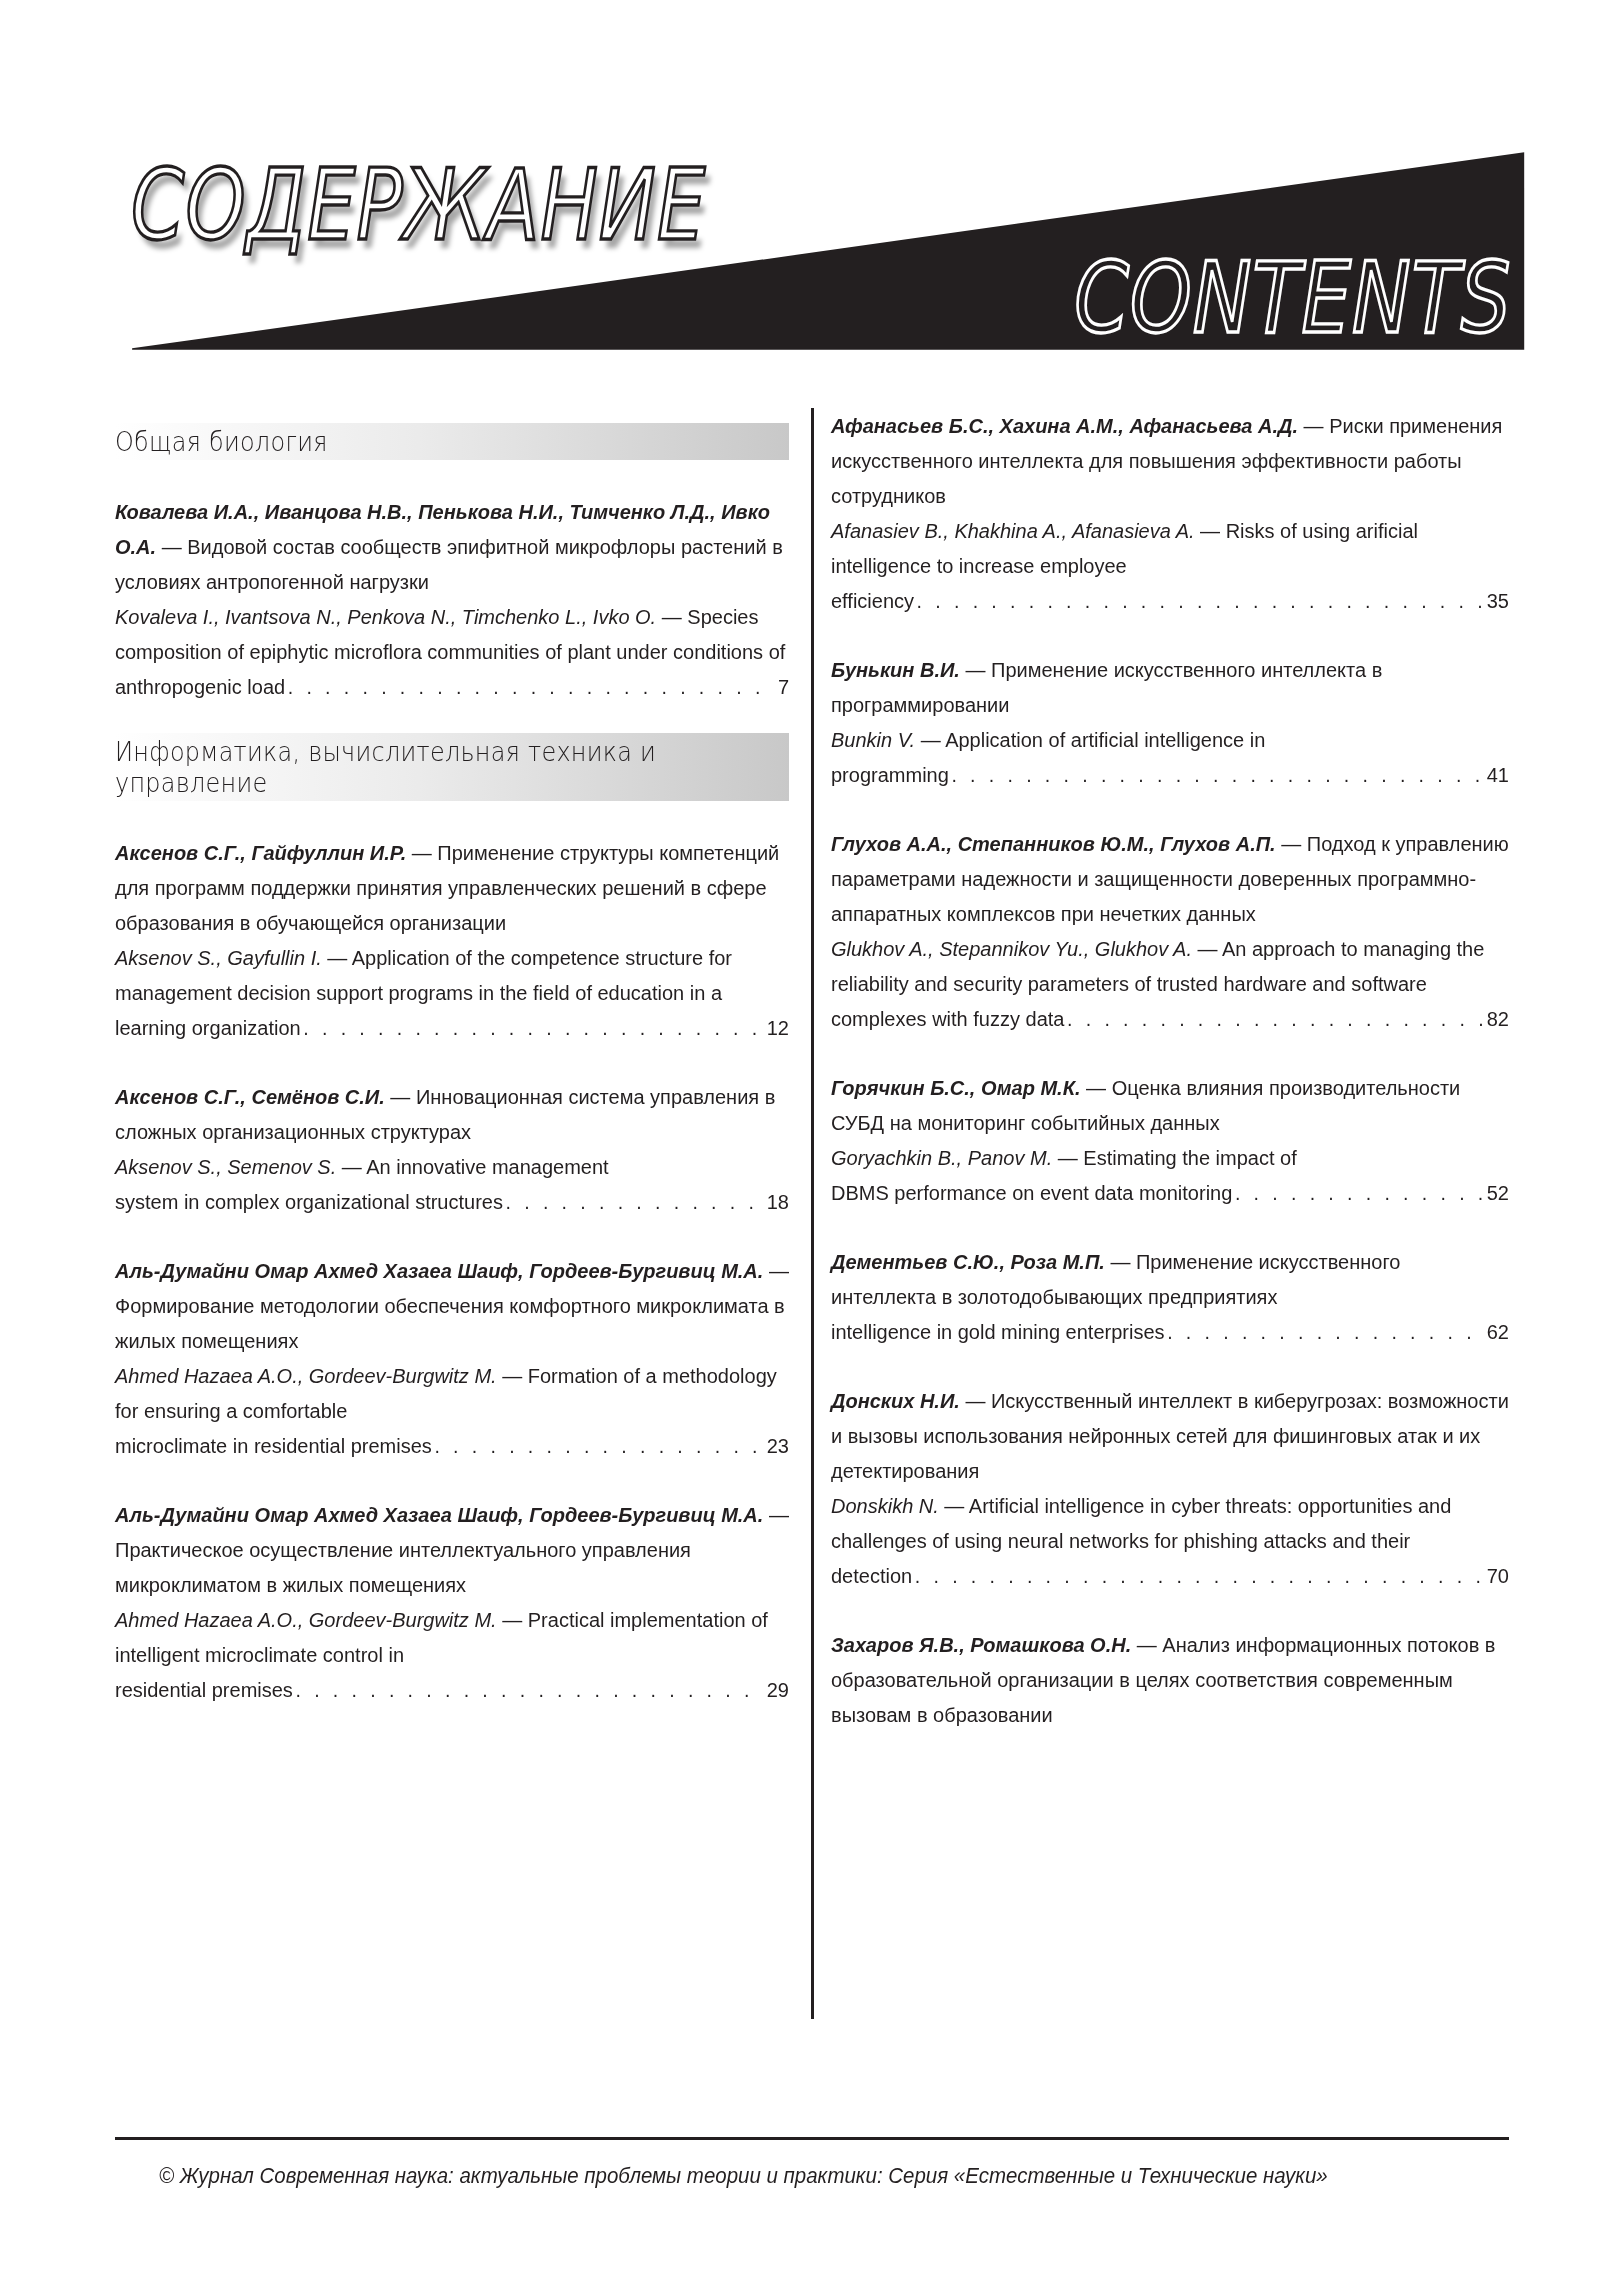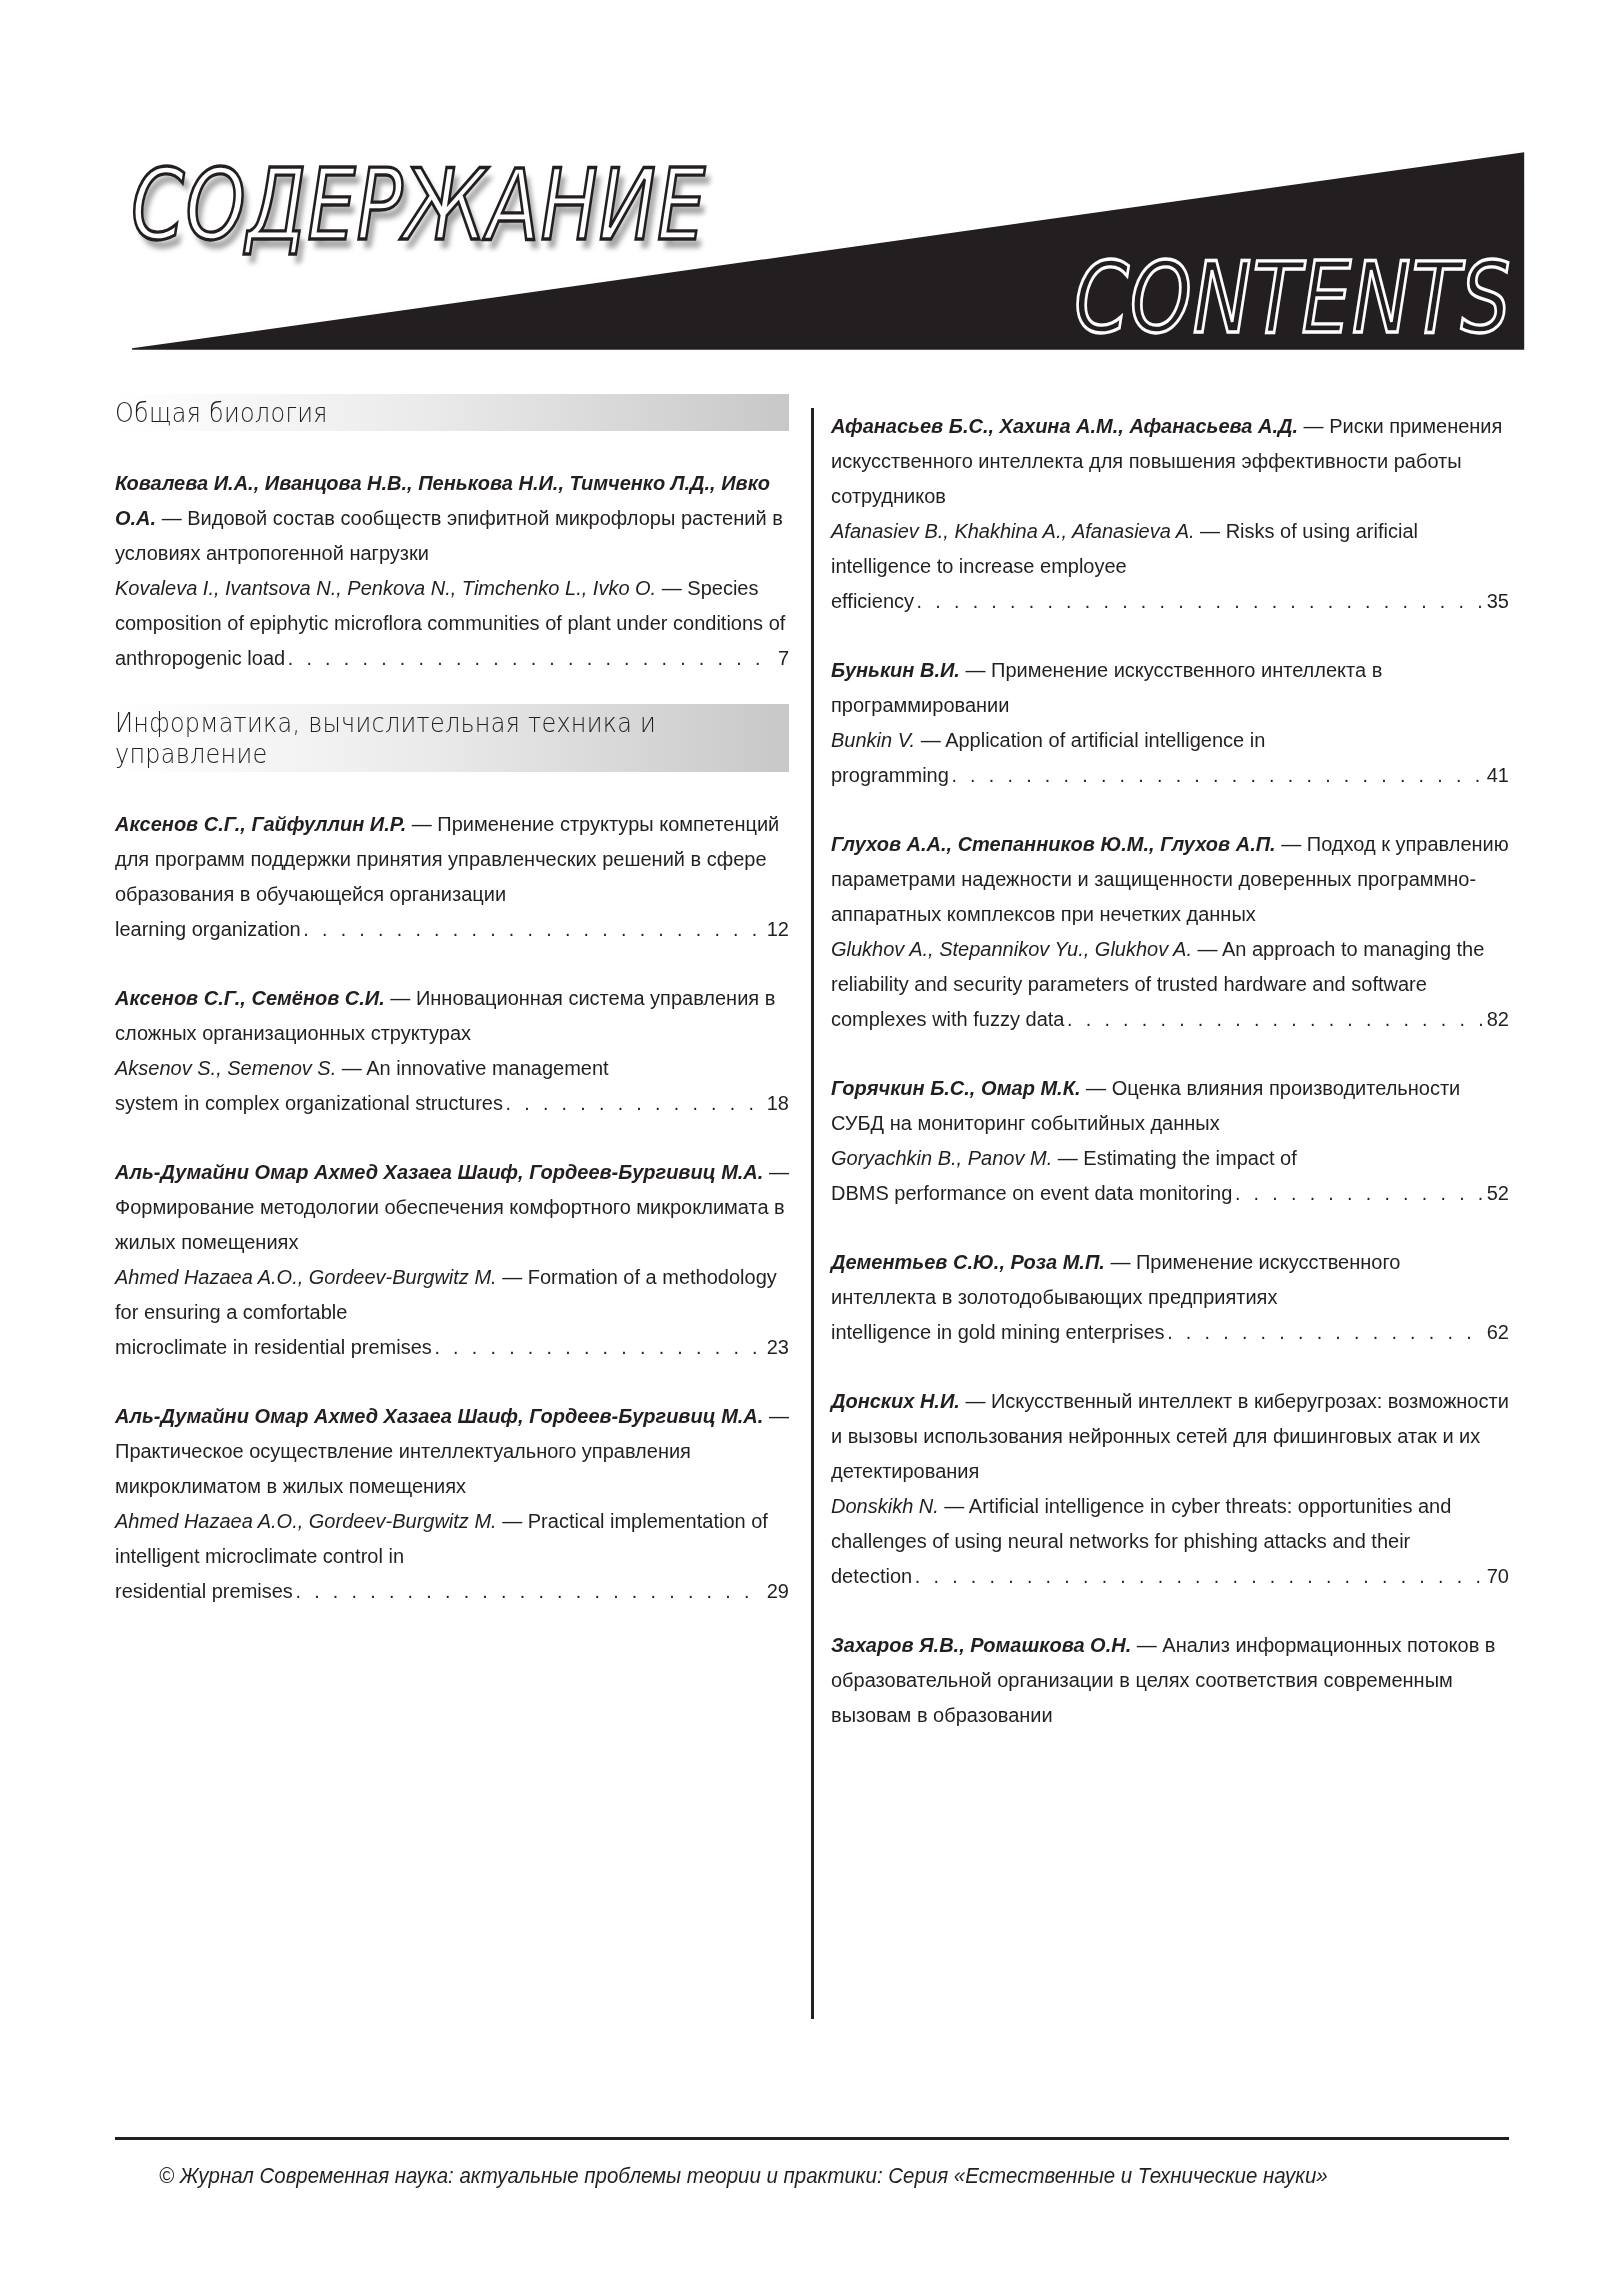--- a/index.html
+++ b/index.html
@@ -18,21 +18,21 @@
               transform: scaleX(0.80); transform-origin: right top; white-space: nowrap;
               letter-spacing: 1.3px; -webkit-text-stroke: 0.7px #ffffff; color: transparent; }
   .title-en-inner { -webkit-text-stroke: 3.3px #ffffff; color: #231f20; }
 
   .col { position: absolute; top: 393px; }
   .col-left { left: 115px; width: 674px; }
   .col-right { left: 831px; width: 678px; }
   .divider { position: absolute; left: 811px; top: 408px; width: 2.6px; height: 1611px; background: #231f20; }
 
   .section-bar { background: linear-gradient(to right, #ffffff 0%, #ebebeb 45%, #c8c8c8 100%);
-                 padding: 3.9px 3.9px 2.6px 0; margin-top: 1px; margin-bottom: 35px;
+                 padding: 3.9px 3.9px 2.6px 0; margin-top: 30px; margin-bottom: 35px;
                  font-family: "DejaVu Sans", sans-serif; font-weight: 200; font-size: 26px; line-height: 31px;
                  color: #231f20; letter-spacing: 0.3px; transform-origin: left; }
   .section-bar span { display: inline-block; transform: scaleX(0.92); transform-origin: left; }
 
   .entry { font-size: 20px; line-height: 35px; margin-bottom: 34px; }
   .entry p { margin: 0; }
   .authors-ru { font-weight: bold; font-style: italic; }
   .authors-en { font-style: italic; }
   .page-line { display: flex; align-items: flex-start; }
   .page-line .txt { white-space: nowrap; }
@@ -74,20 +74,21 @@
         <span class="pg">7</span>
       </div>
   </div>
 
   <div class="section-bar" style="margin-top:-6.5px;">
     <span style="display:block; width:602px;">Информатика, вычислительная техника и управление</span>
   </div>
 
   <div class="entry">
     <p><span class="authors-ru">Аксенов С.Г., Гайфуллин И.Р.</span><span> — </span><span>Применение структуры компетенций для программ поддержки принятия управленческих решений в сфере образования в обучающейся организации</span></p>
+    <p><span class="authors-en">Aksenov S., Gayfullin I.</span><span> — </span><span>Application of the competence structure for management decision support programs in the field of education in a</span></p>
     <div class="page-line">
         <span class="txt">learning organization</span>
         <span class="dots"></span>
         <span class="pg">12</span>
       </div>
   </div>
 
   <div class="entry">
     <p><span class="authors-ru">Аксенов С.Г., Семёнов С.И.</span><span> — </span><span>Инновационная система управления в сложных организационных структурах</span></p>
     <p><span class="authors-en">Aksenov S., Semenov S.</span><span> — </span><span>An innovative management</span></p>

